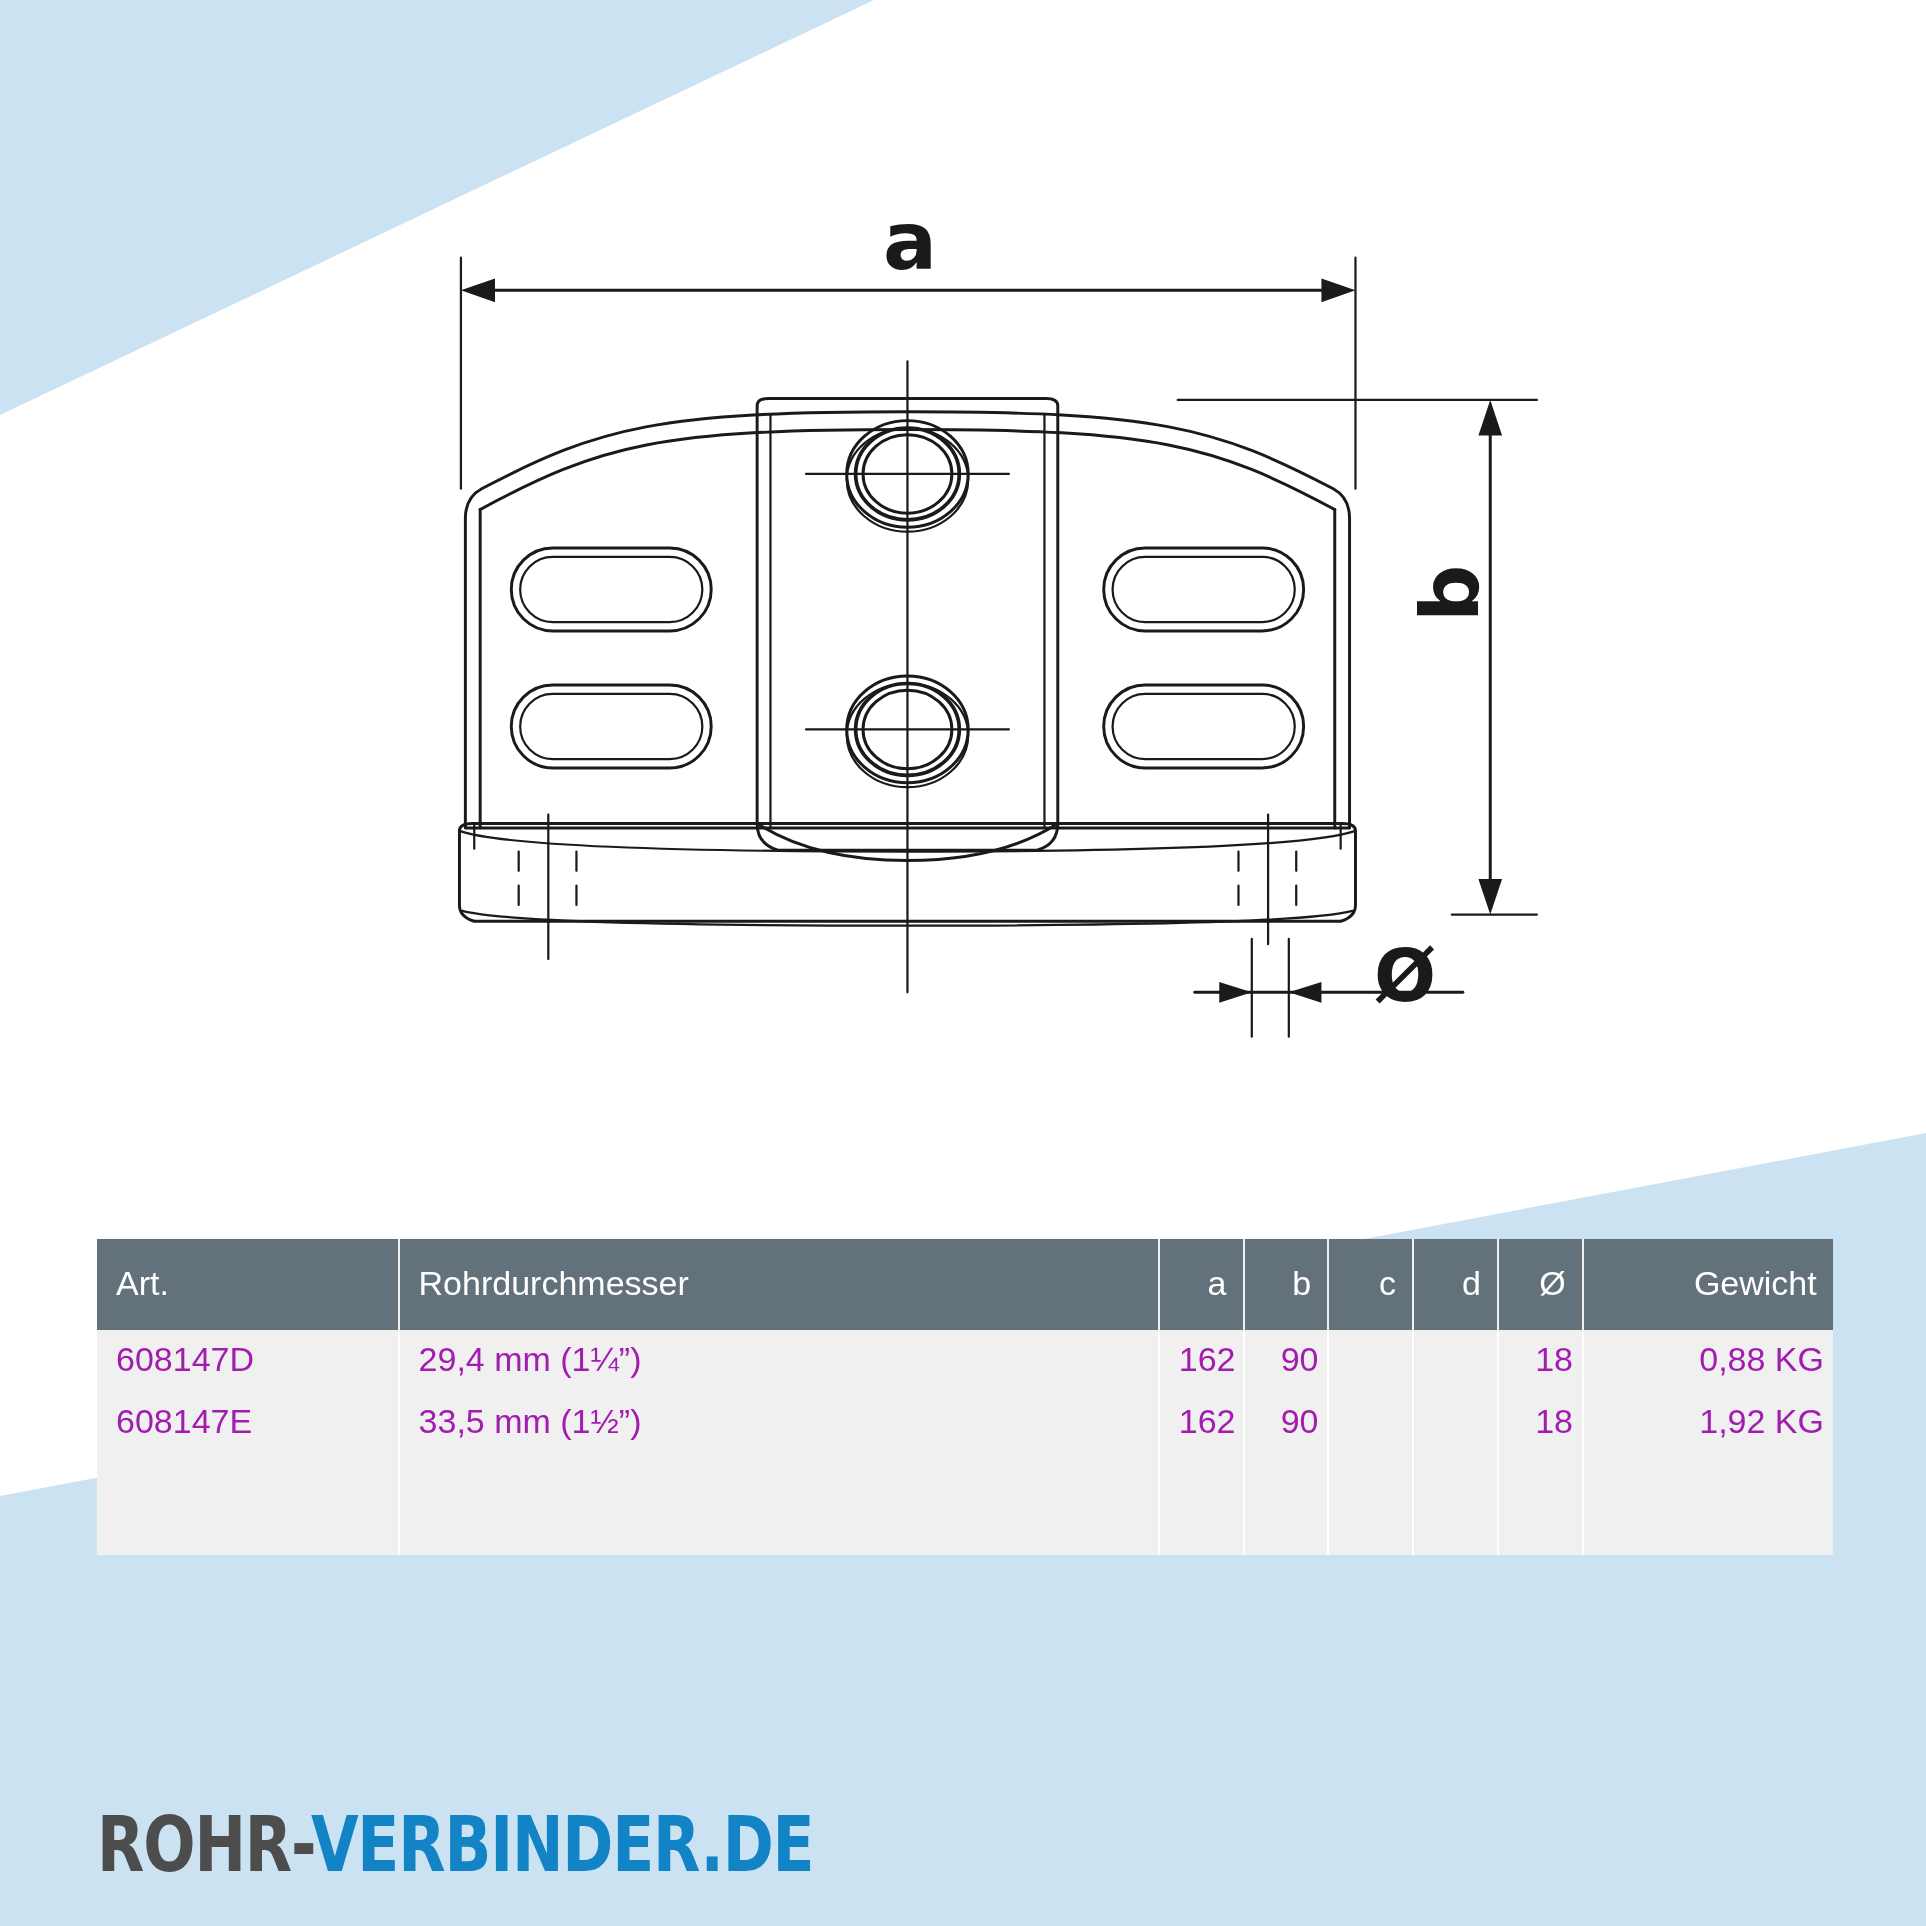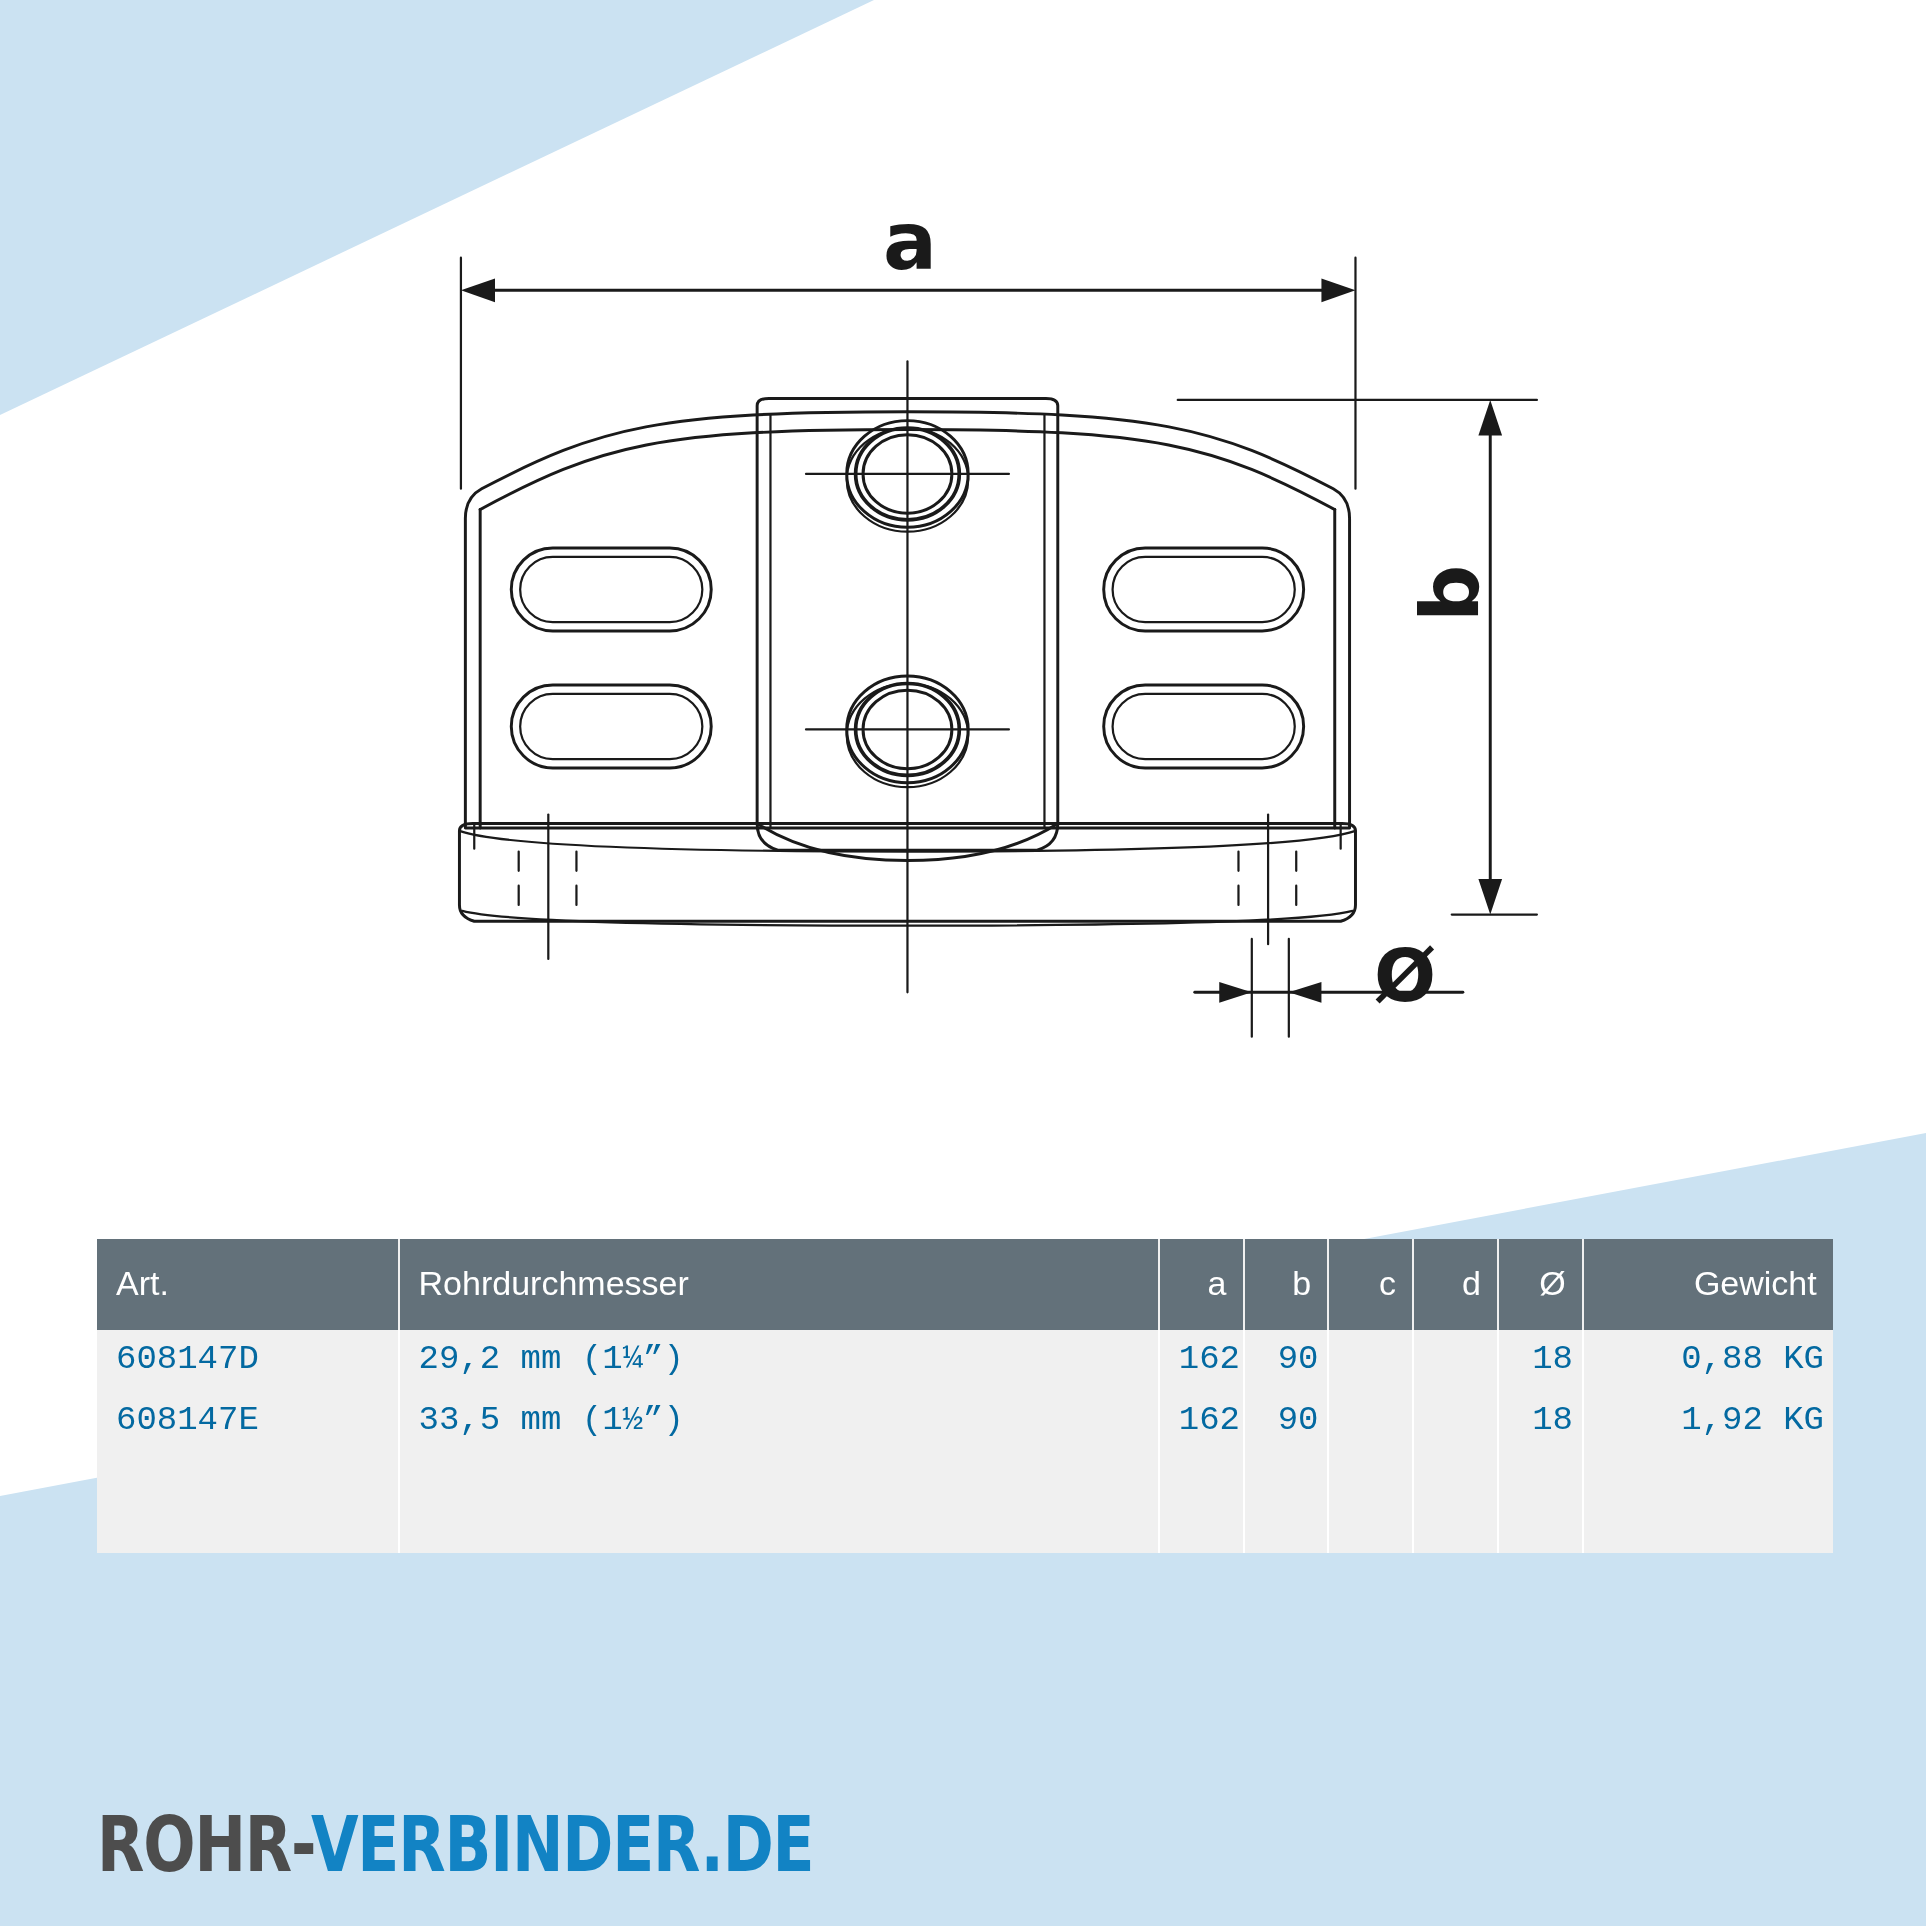--- a/index.html
+++ b/index.html
@@ -56,26 +56,25 @@
     text-align:left;
     padding:18px 19px 21px 19px;
     border-right:2.2px solid #f0f0f0;
     height:52px;
     vertical-align:middle;
   }
   #spec-table th:last-child{border-right:none;}
   #spec-table th.num{text-align:right;padding-right:16.3px;}
   #spec-table td{
     background:#f0f0f0;
-    color:#0369a1;
+    color:#a21caf;
     font-size:34px;
     padding:10.4px 19px 12px 19px;
     border-right:2.2px solid #ffffff;
     vertical-align:middle;
-    font-family:Liberation Mono, monospace;
   }
   #spec-table td:last-child{border-right:none;}
   #spec-table td.num{text-align:right;padding-right:9px;}
   #spec-table tr.filler td{height:34px;padding:0;border-right:2.2px solid #ffffff;}
   #spec-table tr.filler td:last-child{border-right:none;}
 
   
   col.c-art{width:263px;}
   col.c-dia{width:663px;}
   col.c-a{width:74px;}
@@ -246,21 +245,21 @@
         <th class="num">b</th>
         <th class="num">c</th>
         <th class="num">d</th>
         <th class="num">Ø</th>
         <th class="num">Gewicht</th>
       </tr>
     </thead>
     <tbody>
       <tr>
         <td>608147D</td>
-        <td>29,2 mm (1¼”)</td>
+        <td>29,4 mm (1¼”)</td>
         <td class="num">162</td>
         <td class="num">90</td>
         <td class="num"></td>
         <td class="num"></td>
         <td class="num">18</td>
         <td class="num">0,88 KG</td>
       </tr>
       <tr>
         <td>608147E</td>
         <td>33,5 mm (1½”)</td>

